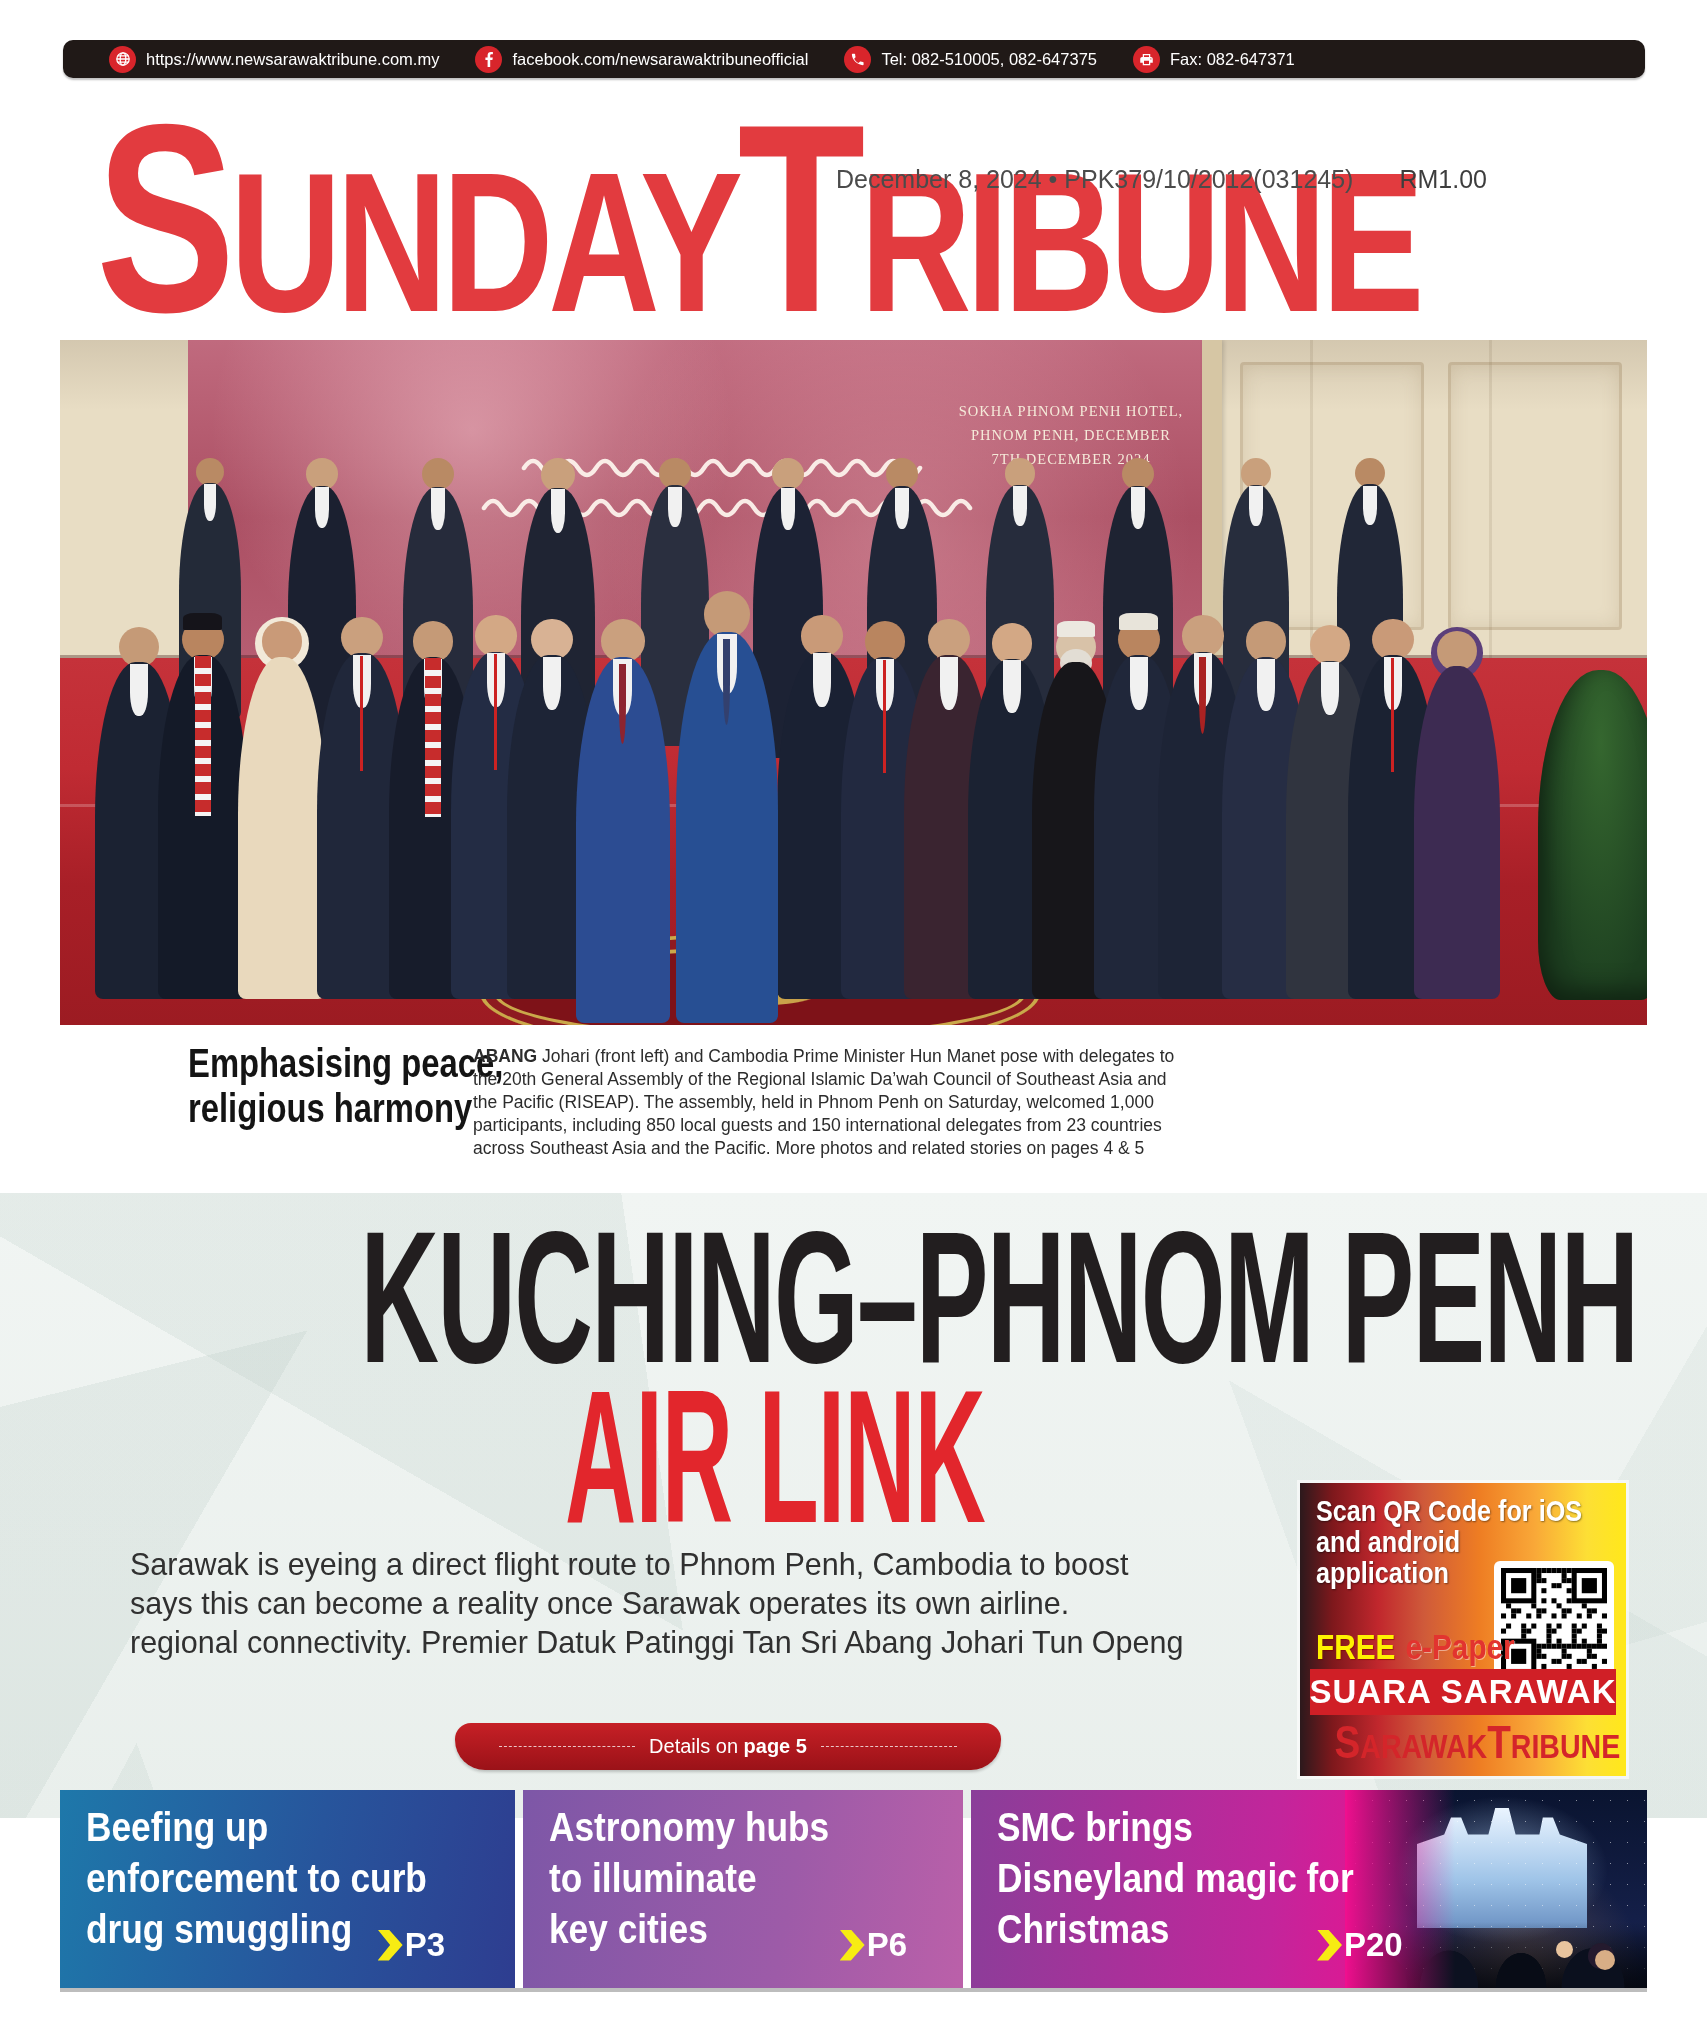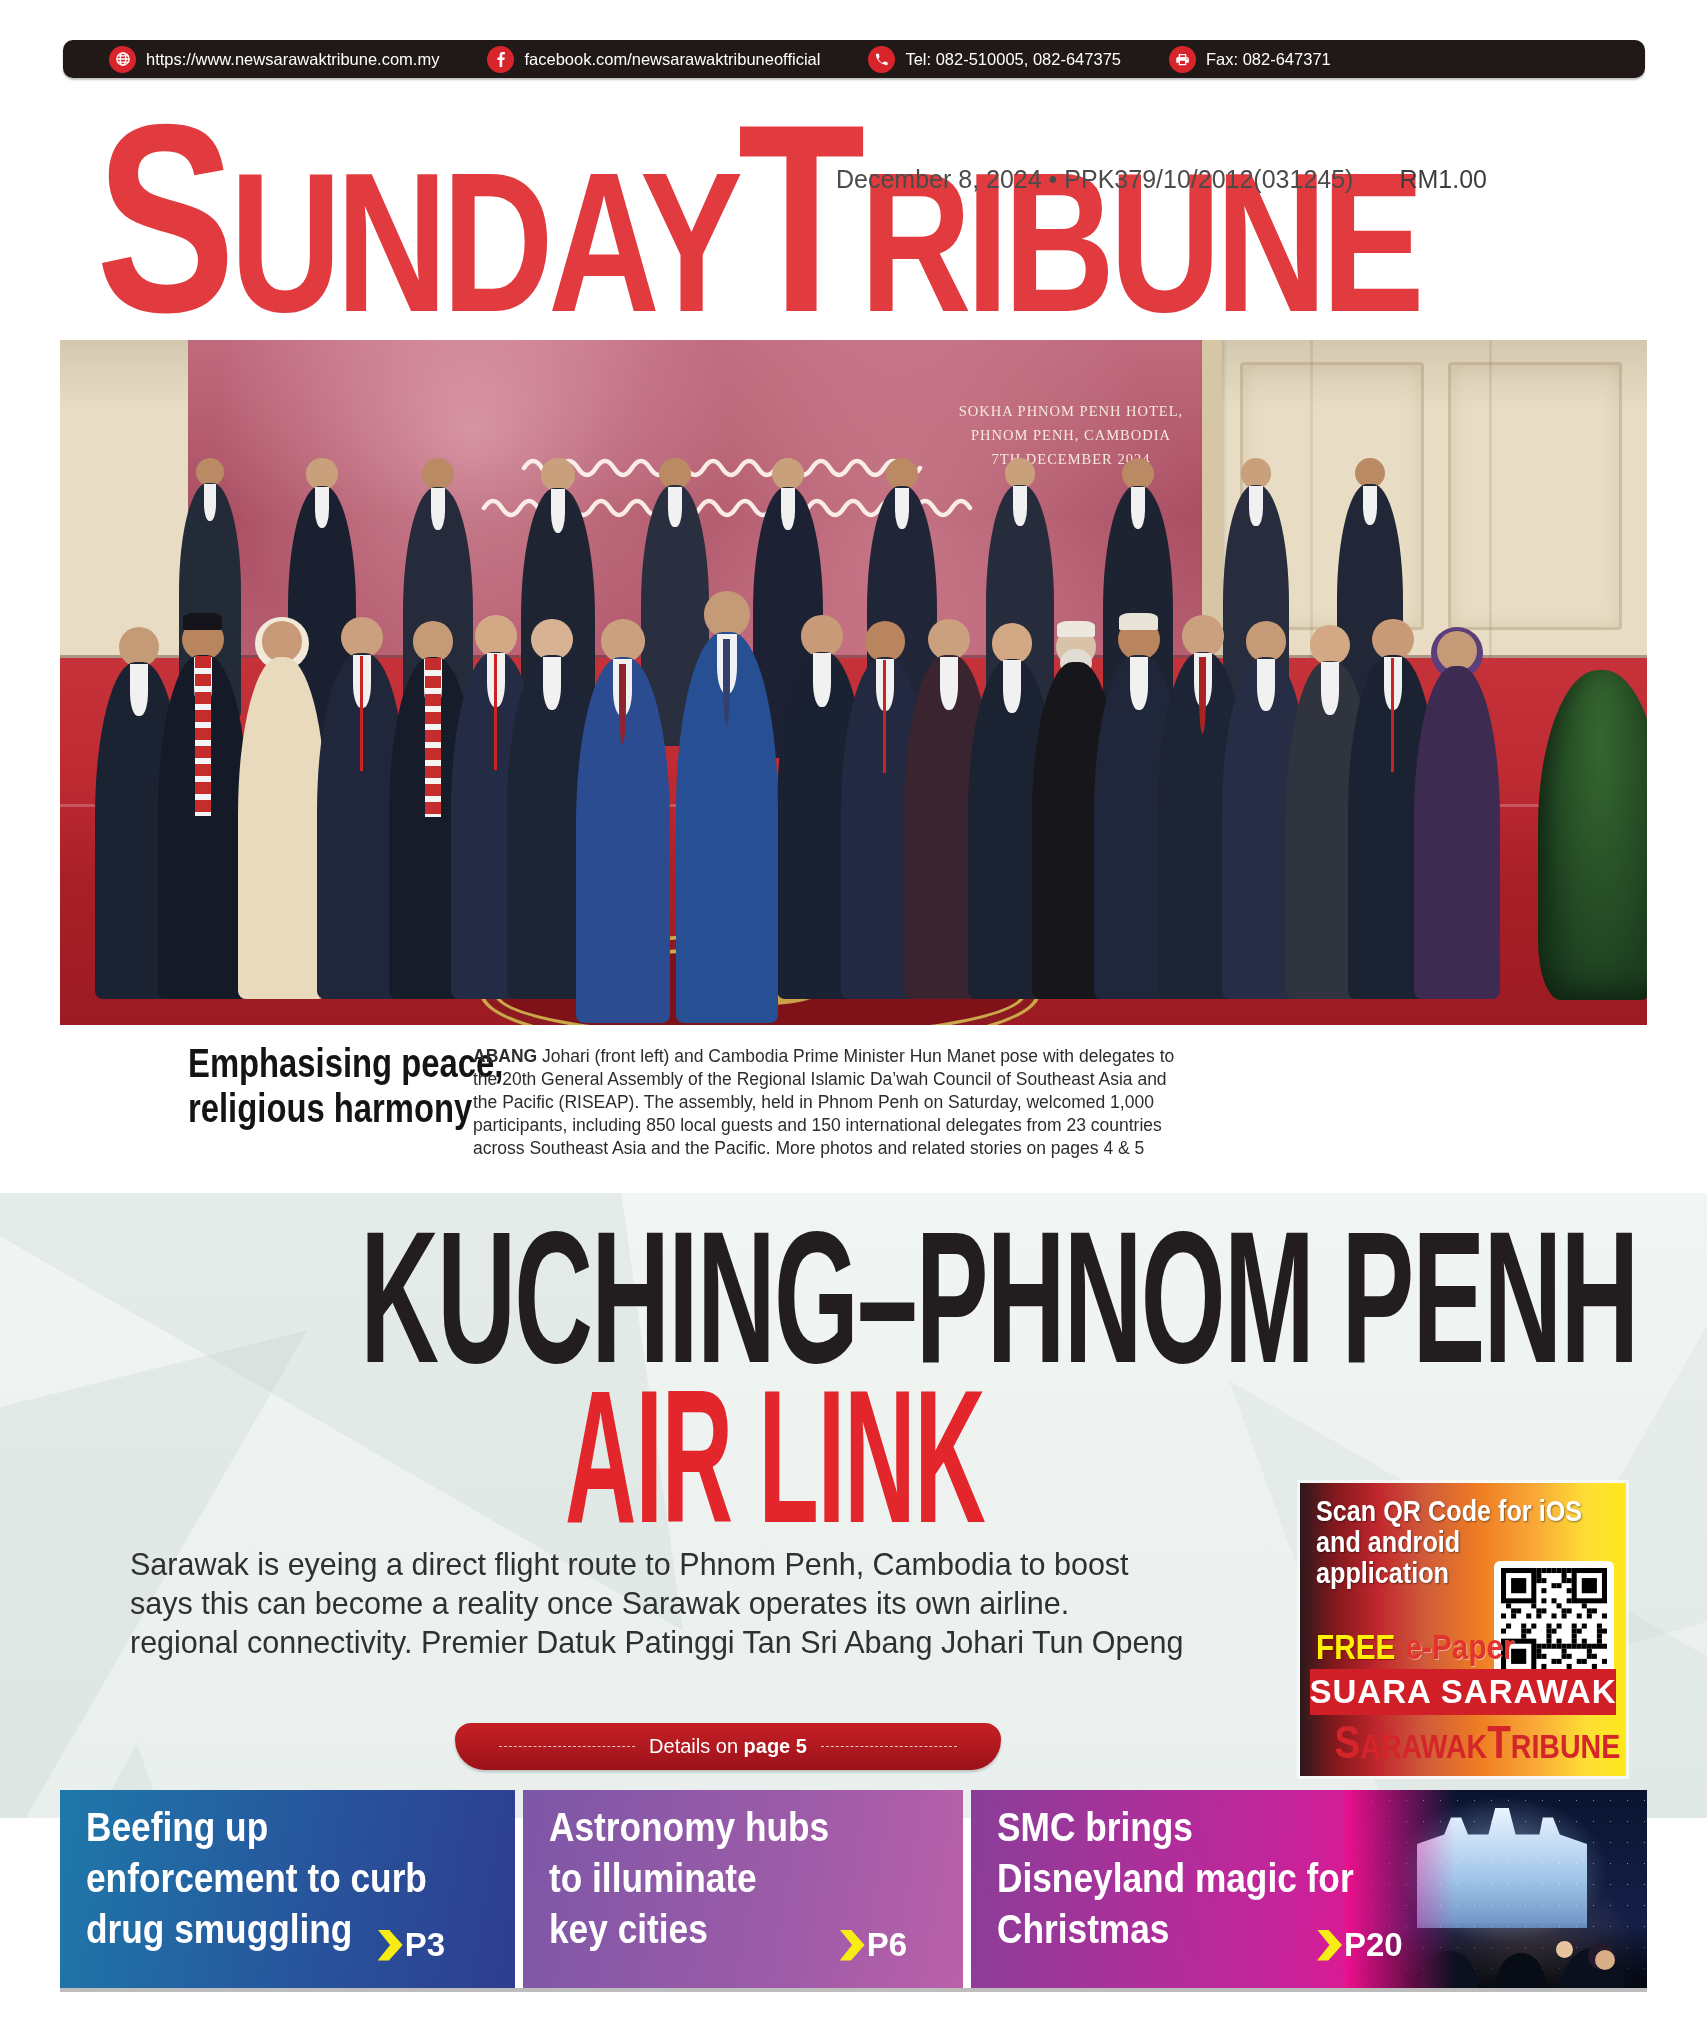--- a/index.html
+++ b/index.html
@@ -1,21 +1,21 @@
 <!DOCTYPE html>
 <html><head>
 <meta charset="utf-8">
 <style>
   html,body{margin:0;padding:0;background:#fff}
   .page{position:relative;width:1707px;height:2026px;background:#fff;overflow:hidden;
         font-family:"Liberation Sans",sans-serif;color:#222}
 
   
   .topbar{position:absolute;left:63px;top:40px;width:1582px;height:38px;background:#201917;
-          border-radius:10px;display:flex;align-items:center;gap:48px;padding-left:46px;box-sizing:border-box;
+          border-radius:10px;display:flex;align-items:center;gap:36px;padding-left:46px;box-sizing:border-box;
           box-shadow:0 2px 2px rgba(0,0,0,.25)}
   .tb-item{display:flex;align-items:center;gap:10px;color:#fff;font-size:16.5px;white-space:nowrap}
   .tb-ico{width:27px;height:27px;border-radius:50%;background:#d8252b;display:flex;align-items:center;
           justify-content:center;flex:0 0 auto}
   .tb-ico svg{display:block}
 
   
   .masthead{position:absolute;left:96px;top:84px;width:1520px;height:236px}
   .mast-logo{display:flex;align-items:baseline;color:#e23b3f;font-weight:700;line-height:1;
              letter-spacing:-7px;white-space:nowrap;transform:scaleX(.78);transform-origin:0 100%}
@@ -217,21 +217,21 @@
     <div class="wallpanel" style="left:1388px;top:22px;width:168px;height:262px"></div>
     <div class="banner">
       <svg class="khmer" style="left:330px;top:112px" width="420" height="26" viewBox="0 0 420 26">
         <path d="M6 16 q9 -14 18 0 t18 0 t18 0 t18 0 t18 0 t18 0 t18 0 t18 0 t18 0 t18 0 t18 0 t18 0 t18 0 t18 0 t18 0 t18 0 t18 0 t18 0 t18 0 t18 0 t18 0 t18 0" fill="none" stroke="#fdf3ec" stroke-width="4.5" stroke-linecap="round"></path>
       </svg>
       <svg class="khmer" style="left:290px;top:152px" width="500" height="26" viewBox="0 0 500 26">
         <path d="M6 16 q9 -14 18 0 t18 0 t18 0 t18 0 t18 0 t18 0 t18 0 t18 0 t18 0 t18 0 t18 0 t18 0 t18 0 t18 0 t18 0 t18 0 t18 0 t18 0 t18 0 t18 0 t18 0 t18 0 t18 0 t18 0 t18 0 t18 0 t18 0" fill="none" stroke="#fdf3ec" stroke-width="4.5" stroke-linecap="round"></path>
       </svg>
       <div class="venue">
         <span>SOKHA PHNOM PENH HOTEL,</span><br>
-        <span>PHNOM PENH, CAMBODIA</span><br>
+        <span>PHNOM PENH, DECEMBER</span><br>
         <span>7TH DECEMBER 2024</span>
       </div>
       <div class="riseap" style="left:466px;top:196px">
         <i></i>
           <b>RISEAP</b>
       </div>
       <div class="riseap" style="left:580px;top:196px">
         <i></i>
           <b>RISEAP</b>
       </div>

